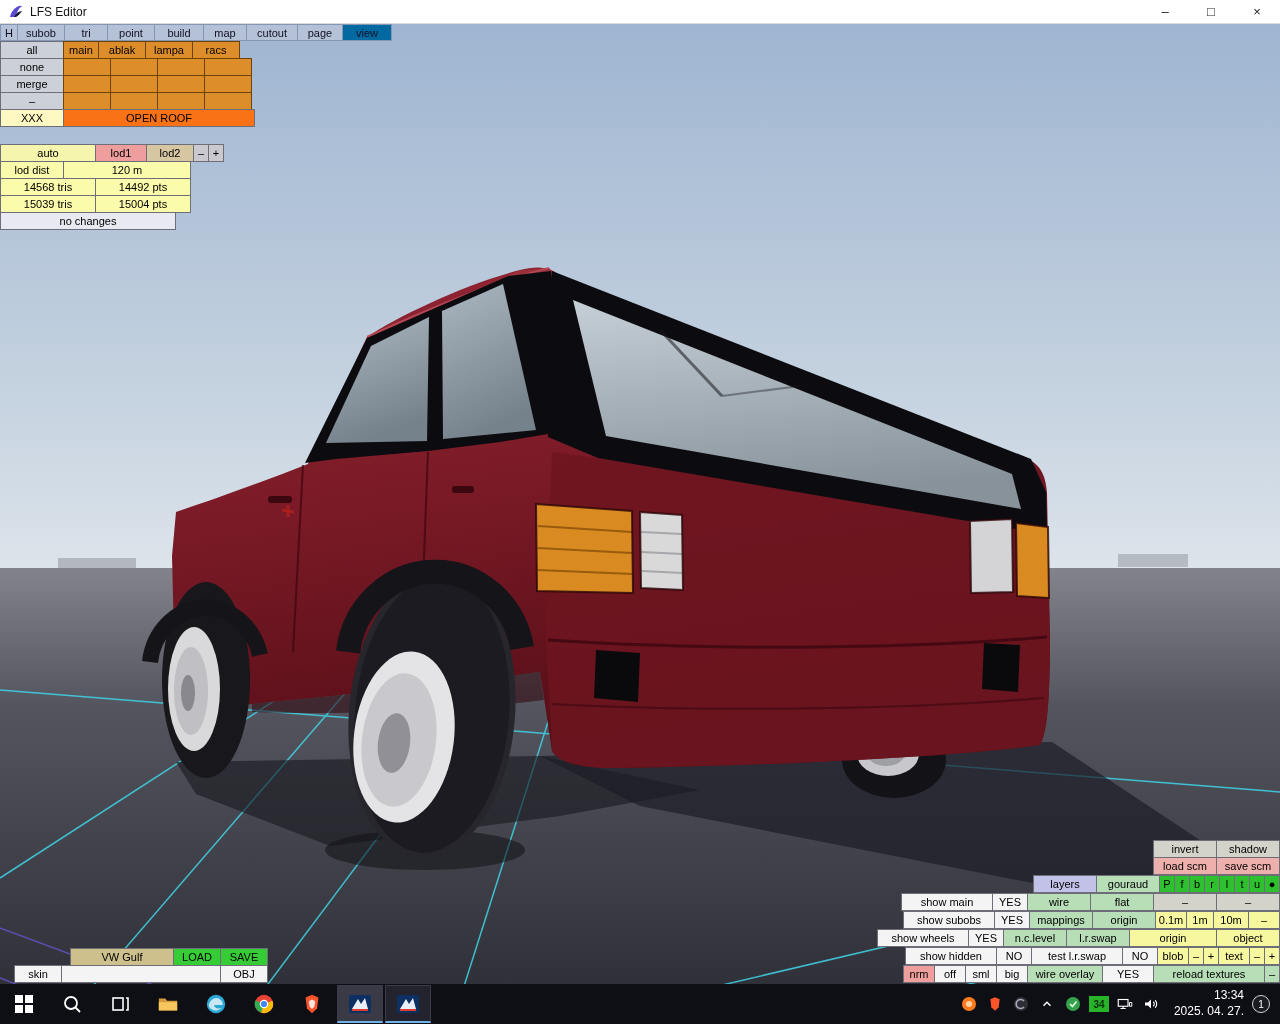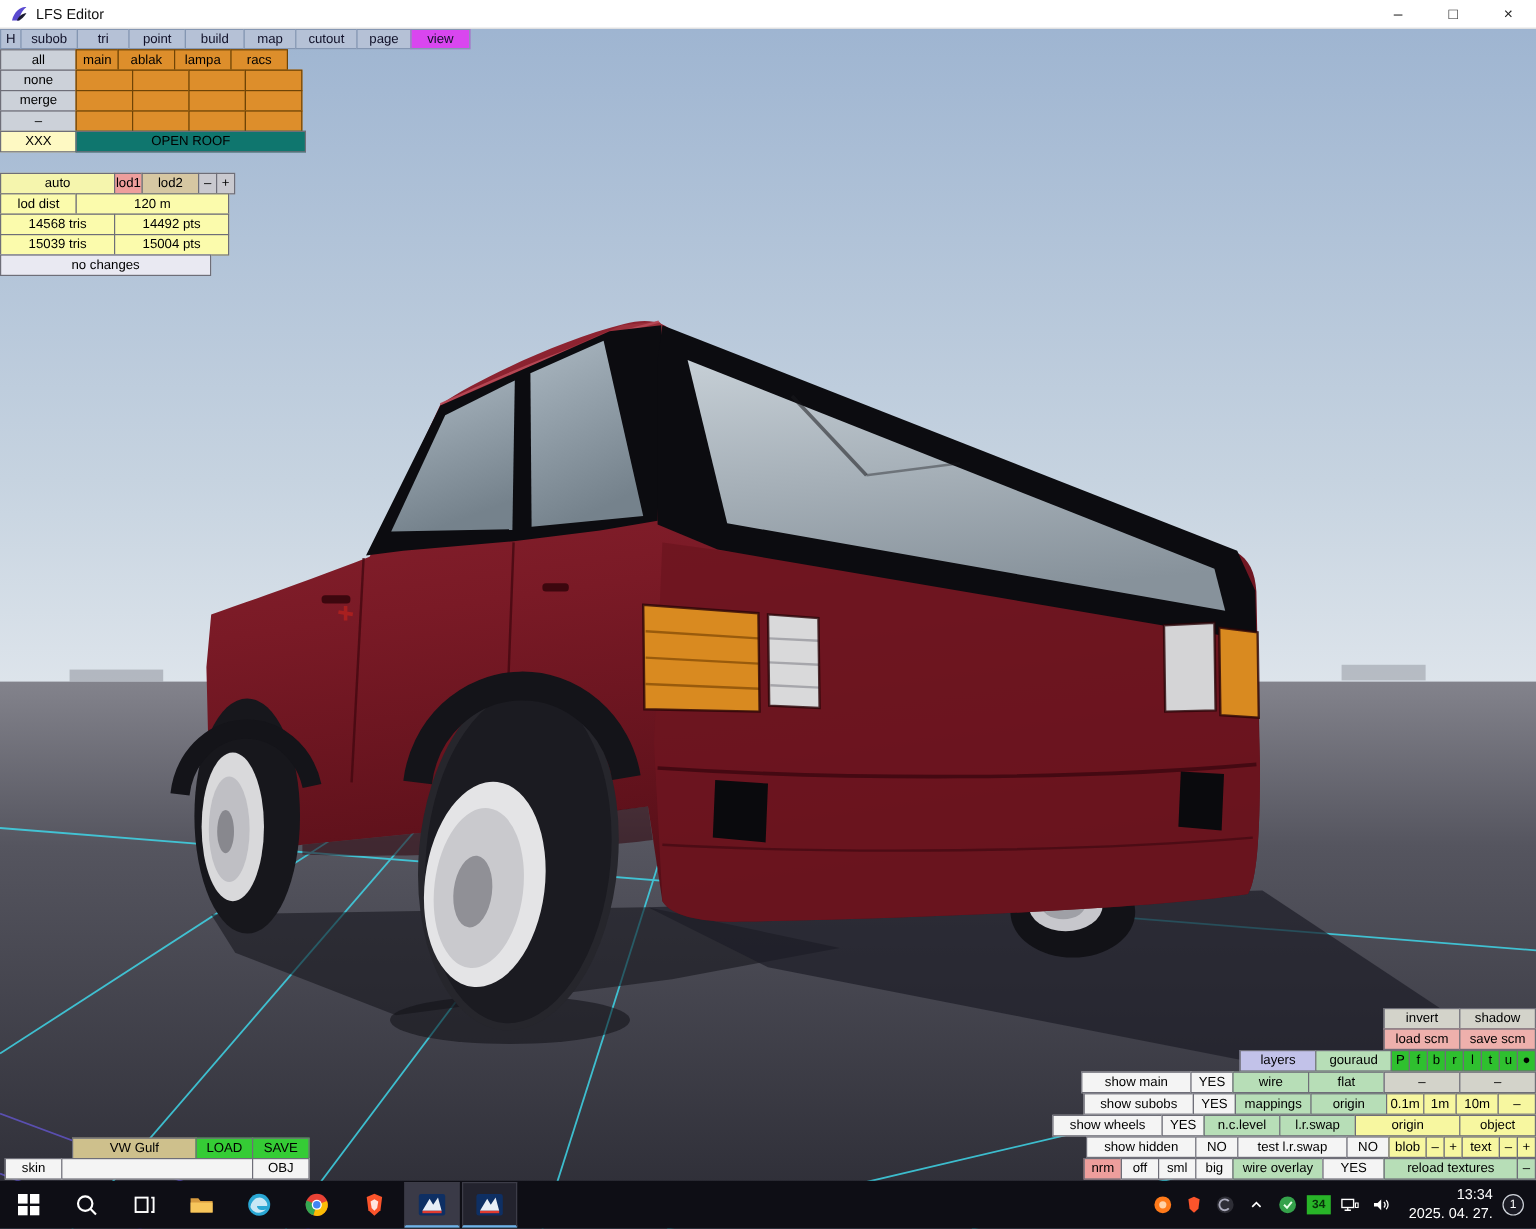--- a/index.html
+++ b/index.html
@@ -12,25 +12,25 @@
 .ttext{font-size:12px;color:#111}
 .winbtns{margin-left:auto;display:flex;height:24px}
 .winbtn{width:46px;height:24px;display:flex;align-items:center;justify-content:center;font-size:13px;color:#222}
 .panel{position:absolute;z-index:20}
 .prow{display:flex}
 .prow+.prow{margin-top:-1px}
 .c{height:18px;border:1px solid #6e6e78;display:flex;align-items:center;justify-content:center;font-size:11px;line-height:1;color:#000;white-space:nowrap;overflow:hidden;flex:none}
 .c+.c{margin-left:-1px}
 .m{height:17px;background:#b5c1d6;border:1px solid #8496b2;color:#101028;display:flex;align-items:center;justify-content:center;font-size:11px;flex:none}
 .m+.m{margin-left:-1px}
-.m.active{background:#d946ef}
+.m.active{background:#0369a1}
 .gray{background:#ccd1d9}
 .org{background:#dd8e2b;border-color:#6e4406}
 .lavd{background:#fef9c3}
-.olive{background:#0f766e}
+.olive{background:#f97316}
 .pyel{background:#f5f5ad}
 .sal{background:#ee9e9c}
 .tan{background:#d6c7a2}
 .sgray{background:#c9c9cf}
 .stat{background:#fbfbac}
 .lgray{background:#e9e9f2}
 .white{background:#f4f4f4}
 .pg{background:#b7deb7}
 .bgn{background:#2fc02f}
 .pk{background:#eeb0ac}
@@ -241,21 +241,21 @@
   </div>
   <div class="prow">
     <div class="c lavd" style="width:64px">XXX</div>
     <div class="c olive" style="width:192px">OPEN ROOF</div>
   </div>
 </div>
 
 <div class="panel" style="left:0;top:144px">
   <div class="prow">
     <div class="c pyel" style="width:96px">auto</div>
-    <div class="c sal" style="width:24px">lod1</div>
+    <div class="c sal" style="width:52px">lod1</div>
     <div class="c tan" style="width:48px">lod2</div>
     <div class="c sgray" style="width:16px">–</div>
     <div class="c sgray" style="width:16px">+</div>
   </div>
   <div class="prow">
     <div class="c stat" style="width:64px">lod dist</div>
     <div class="c stat" style="width:128px">120 m</div>
   </div>
   <div class="prow">
     <div class="c stat" style="width:96px">14568 tris</div>
@@ -263,21 +263,21 @@
   </div>
   <div class="prow">
     <div class="c stat" style="width:96px">15039 tris</div>
     <div class="c stat" style="width:96px">15004 pts</div>
   </div>
   <div class="prow">
     <div class="c lgray" style="width:176px">no changes</div>
   </div>
 </div>
 
-<div class="panel" style="left:4px;top:948px">
+<div class="panel" style="left:14px;top:948px">
   <div class="prow" style="margin-left:56px">
     <div class="c khaki" style="width:104px">VW Gulf</div>
     <div class="c grn" style="width:48px">LOAD</div>
     <div class="c grn" style="width:48px">SAVE</div>
   </div>
   <div class="prow">
     <div class="c white" style="width:48px">skin</div>
     <div class="c white" style="width:160px"></div>
     <div class="c white" style="width:48px">OBJ</div>
   </div>

